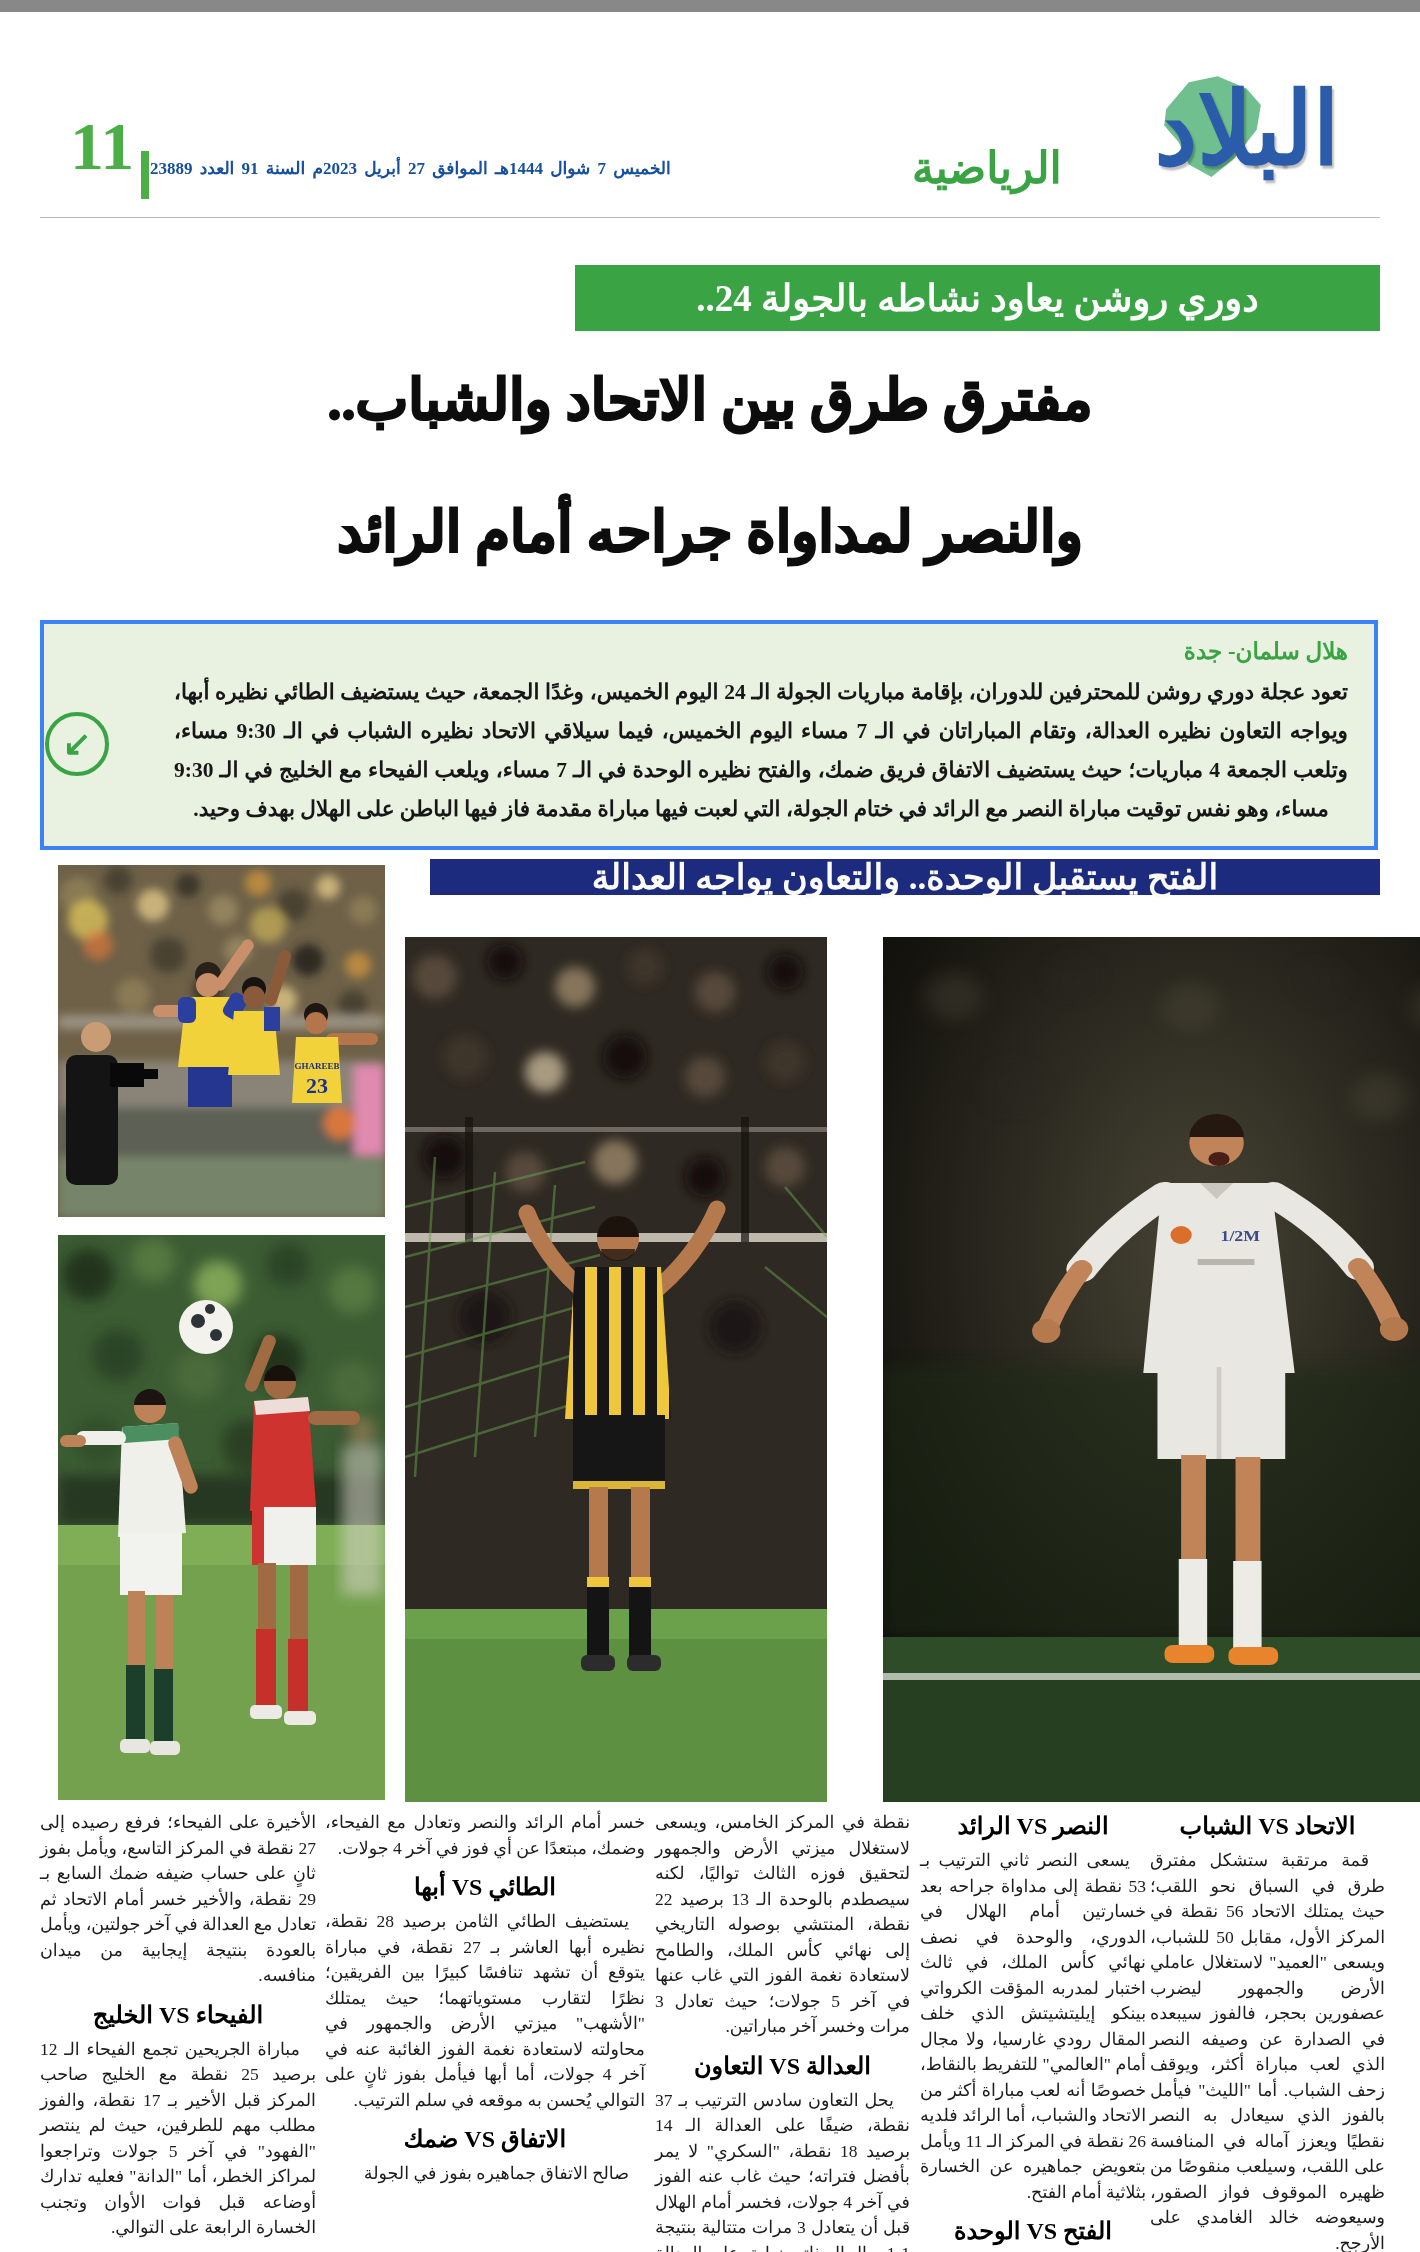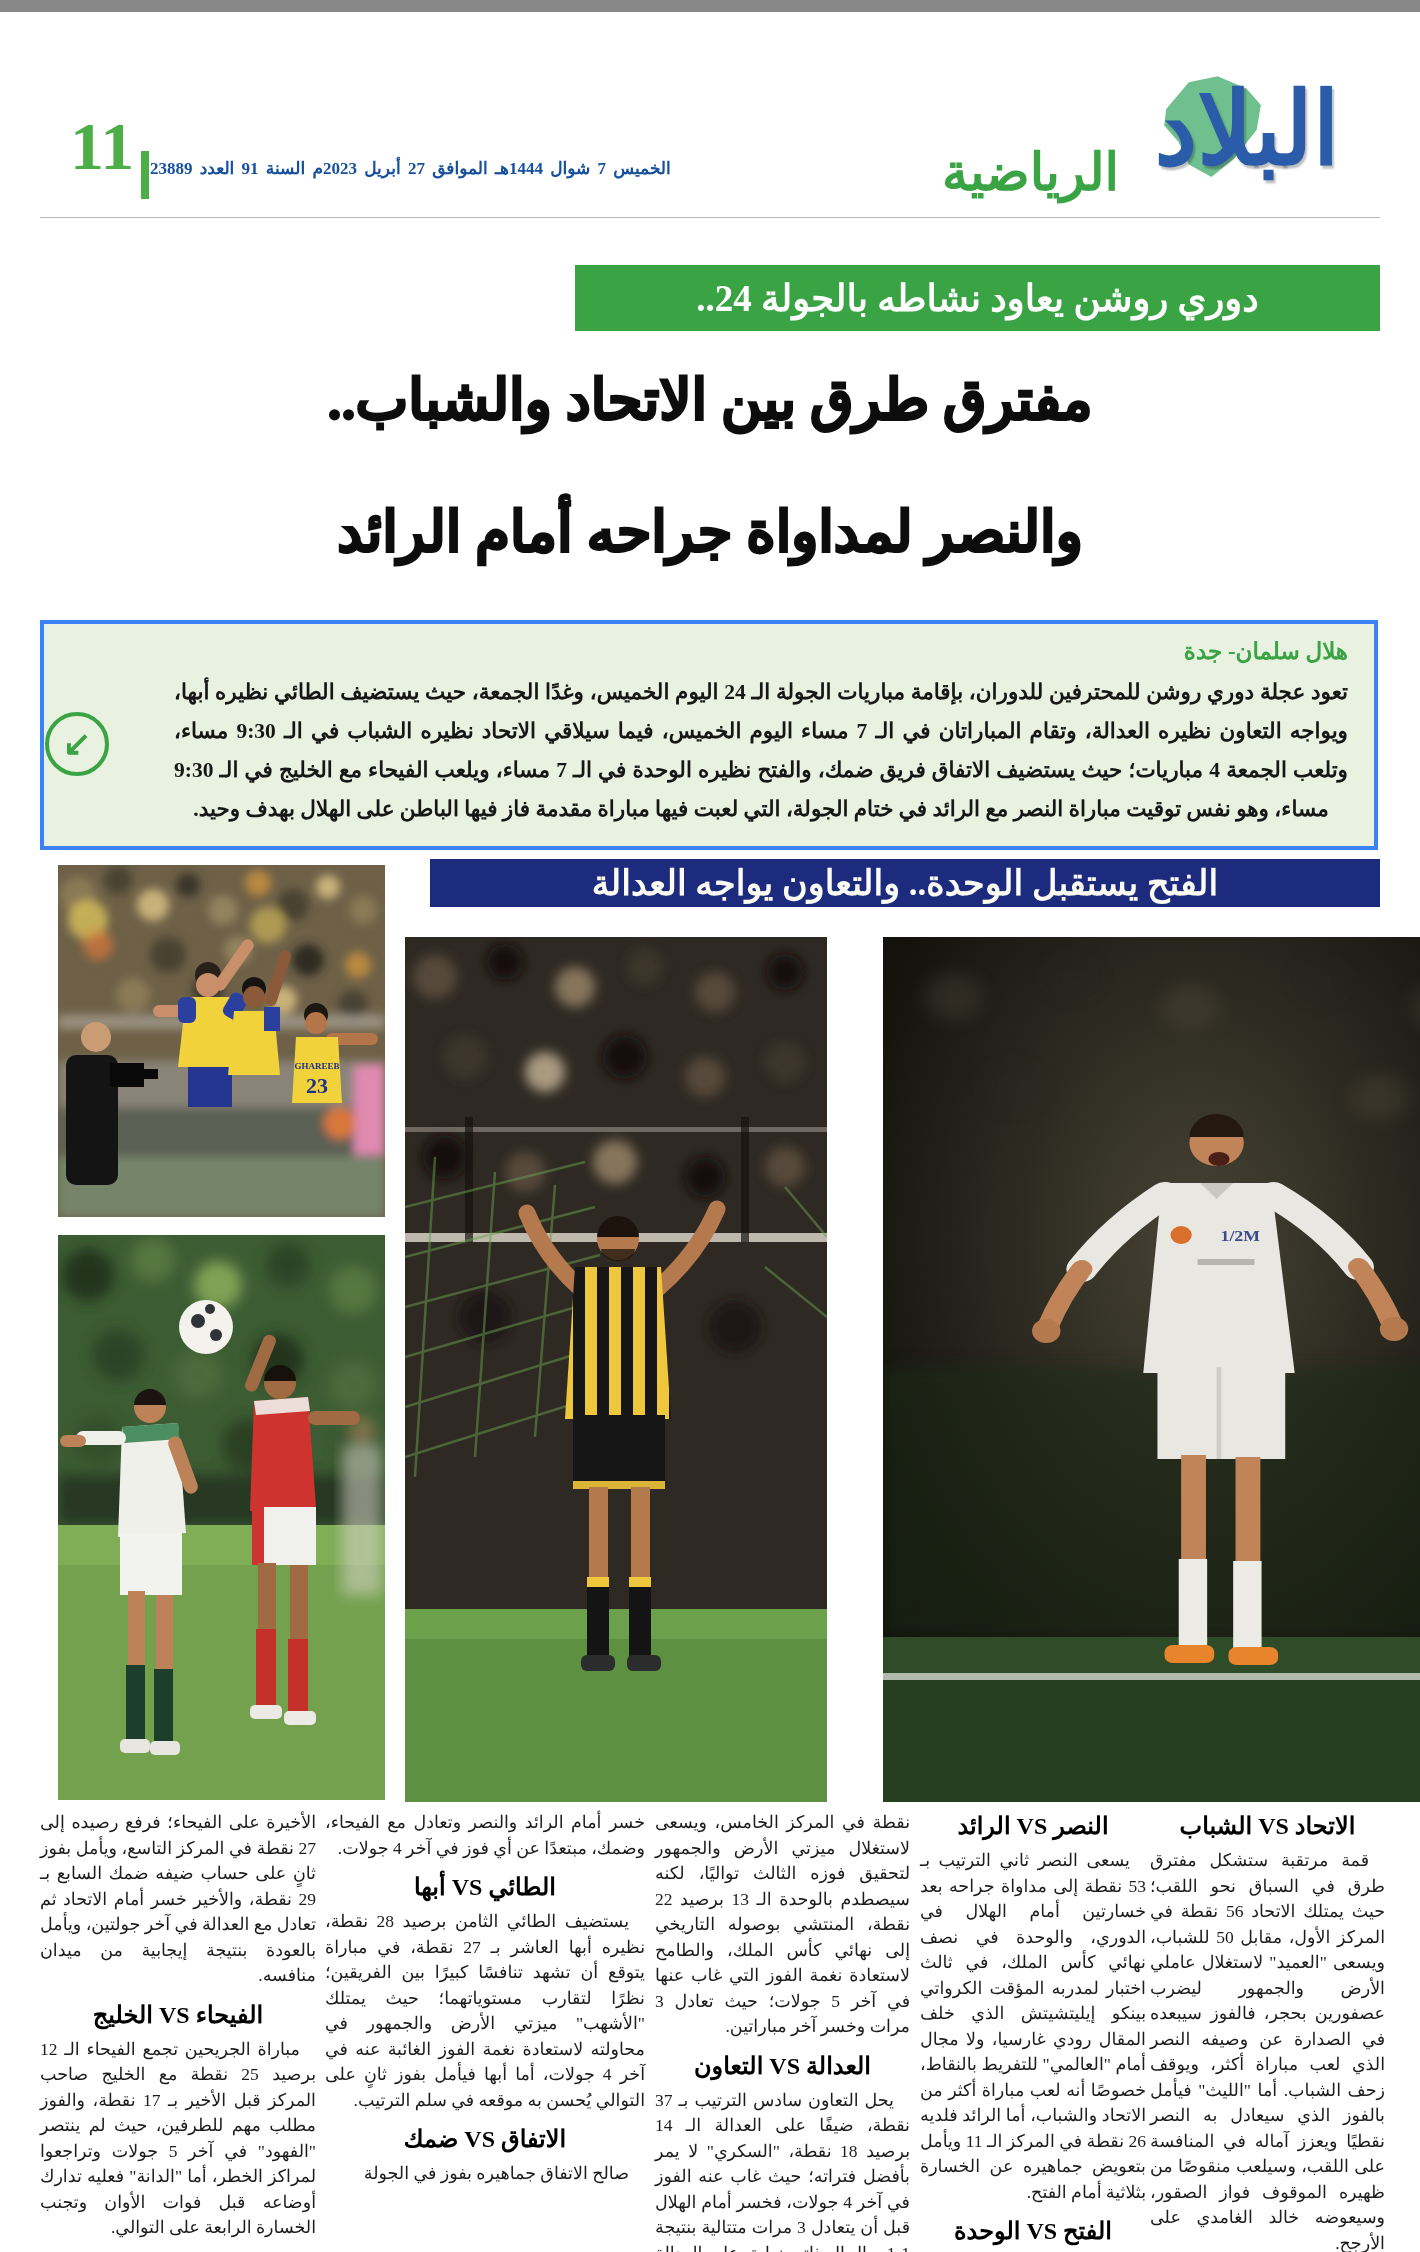--- a/index.html
+++ b/index.html
@@ -7,21 +7,21 @@
     position:relative;width:1420px;height:2252px;background:#ffffff;
     font-family:Liberation Serif, serif;direction:rtl;margin:12px auto;overflow:hidden;
   }
   .abs{position:absolute;}
 
   
   .page-number{left:70px;top:100px;font-size:68px;font-weight:bold;color:#4cae46;line-height:1;}
   .green-tick{left:141px;top:139px;width:8px;height:48px;background:#4cae46;}
   .date-line{left:150px;top:146px;width:566px;text-align:left;font-size:17px;font-weight:bold;
              color:#164f9c;word-spacing:3px;white-space:nowrap;direction:rtl;}
-  .section-label{left:942px;top:130px;font-size:52px;font-weight:bold;color:#3aa445;}
+  .section-label{left:912px;top:130px;font-size:44px;font-weight:bold;color:#3aa445;}
   .brand-map{left:1158px;top:58px;width:108px;height:118px;}
   .brand-text{left:1108px;top:48px;width:278px;font-size:96px;font-weight:bold;color:#2a5caa;
               text-align:center;line-height:1.4;text-shadow:2px 3px 2px rgba(0,0,0,.25);
               transform:scaleY(1.05);transform-origin:top;}
   .header-rule{left:40px;top:205px;width:1340px;height:1px;background:#b9b9b9;}
 
   
   .kicker{left:575px;top:253px;width:805px;height:66px;background:#3aa445;color:#ffffff;
           font-size:37px;font-weight:bold;display:flex;align-items:center;justify-content:center;}
 
@@ -34,21 +34,21 @@
             border:4px solid #3b82f6;box-sizing:border-box;}
   .byline{margin:14px 26px 0 0;font-size:23px;font-weight:bold;color:#3aa445;text-align:right;}
   .lead-para{margin:8px 26px 0 130px;font-size:21.5px;font-weight:bold;color:#171717;
              line-height:39px;text-align:justify;text-align-last:center;}
   .corner-arrow{left:45px;top:700px;width:64px;height:64px;border:4px solid #3aa445;border-radius:50%;
                 box-sizing:border-box;display:flex;align-items:center;justify-content:center;
                 background:#e9f1e1;}
   .corner-arrow span{font-size:34px;font-weight:bold;color:#3aa445;line-height:1;}
 
   
-  .subhead{left:430px;top:847px;width:950px;height:48px;background:#1d2b7f;color:#fbfbf3;
+  .subhead{left:430px;top:847px;width:950px;height:36px;background:#1d2b7f;color:#fbfbf3;
            font-size:35px;font-weight:bold;display:flex;align-items:center;justify-content:center;}
 
   
   .photo{position:absolute;overflow:hidden;background:#2b2b2b;}
   .photo svg{display:block;width:100%;height:100%;}
   #photo1{left:58px;top:853px;width:327px;height:352px;}
   #photo2{left:58px;top:1223px;width:327px;height:565px;}
   #photo3{left:405px;top:925px;width:422px;height:865px;}
   #photo4{left:883px;top:925px;width:627px;height:865px;}
 

